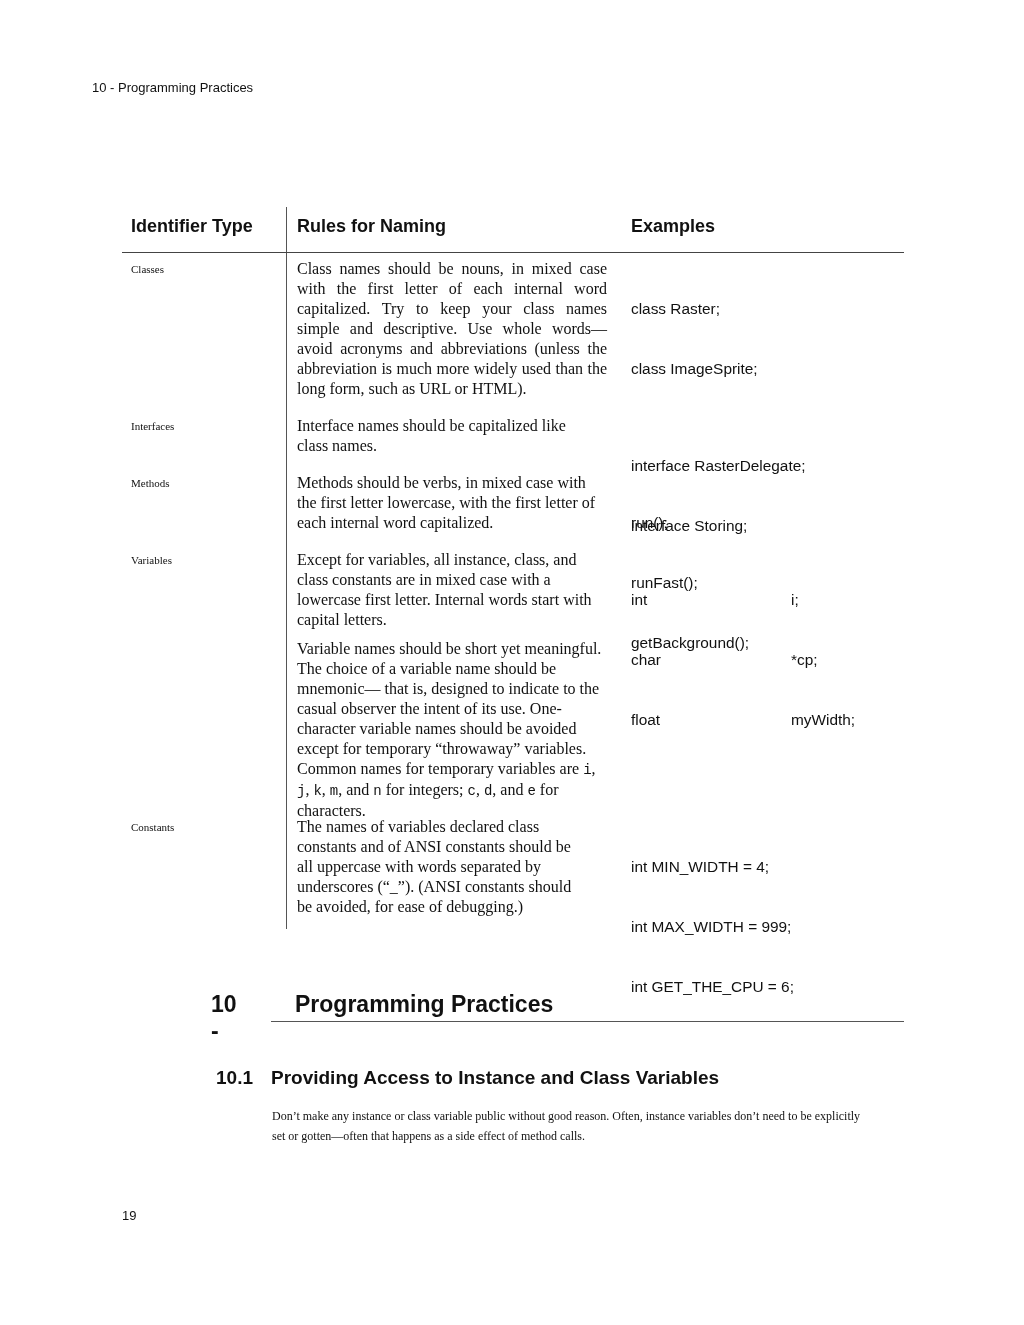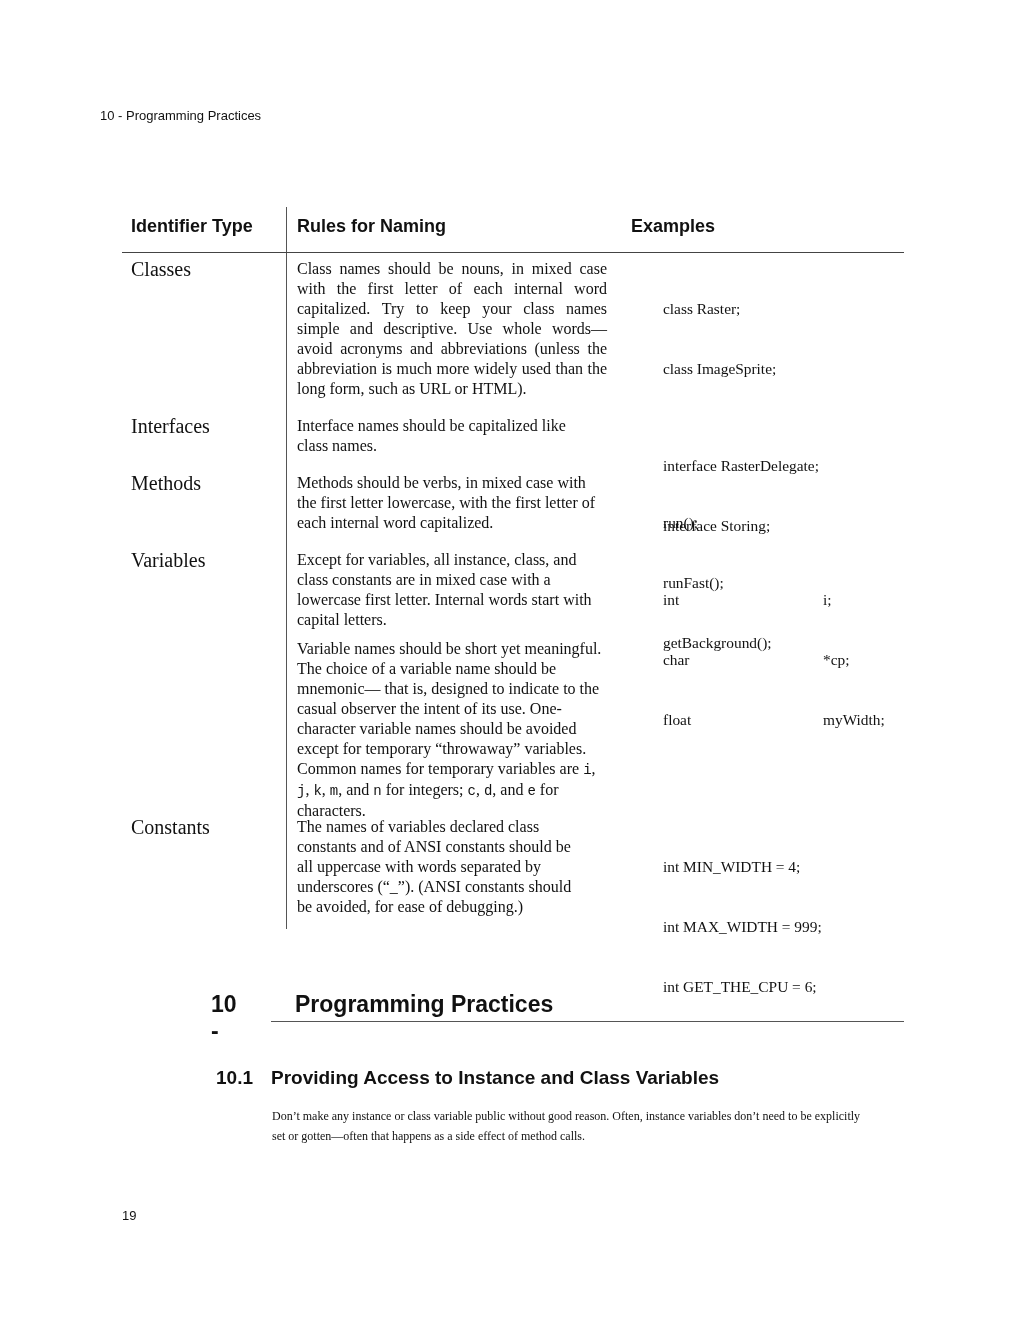--- a/index.html
+++ b/index.html
@@ -1,33 +1,33 @@
 <!DOCTYPE html>
 <html><head>
 <meta charset="utf-8">
 <style>
   html, body { margin: 0; padding: 0; background: #ffffff; }
   body { width: 1024px; height: 1325px; position: relative; overflow: hidden; color: #111; }
   .sans { font-family: "Liberation Sans", sans-serif; }
   .serif { font-family: "Liberation Serif", serif; }
-  .mono { font-family: Liberation Serif, serif; margin-left: 32px; }
+  .mono { font-family: Liberation Sans, sans-serif; }
 
-  .running-head { position: absolute; left: 100px; top: 80px; font-size: 13px; margin-top: 28px; }
+  .running-head { position: absolute; left: 92px; top: 80px; font-size: 13px; }
   .page-number { position: absolute; left: 122px; top: 1208px; font-size: 13px; }
 
   .tbl-vline { position: absolute; left: 286px; top: 207px; width: 1px; height: 722px; background: #555; }
   .tbl-hline { position: absolute; left: 122px; top: 252px; width: 782px; height: 1px; background: #444; }
 
   .th { position: absolute; top: 216px; font-size: 18px; font-weight: bold; }
   .th-type { left: 131px; }
   .th-rules { left: 297px; }
   .th-ex { left: 631px; }
 
   .row { position: absolute; left: 0; width: 1024px; }
-  .cell-type { position: absolute; left: 131px; font-size: 20px; line-height: 20px; }
+  .cell-type { position: absolute; left: 131px; font-size: 11px; line-height: 20px; }
   .cell-rules { position: absolute; left: 297px; width: 318px; font-size: 16px; line-height: 20px; }
   .cell-rules p { margin: 0 8px 9px 0; }
   .cell-ex { position: absolute; left: 631px; width: 290px; font-size: 15.4px; line-height: 20px; white-space: pre; }
   .ex-line { display: block; height: 20px; }
   .ex-col2 { position: absolute; left: 160px; }
   .inline-code { font-family: "Liberation Mono", monospace; font-size: 14px; }
 
   .h1 { position: absolute; left: 211px; top: 991px; font-size: 23px; font-weight: bold; }
   .h1-num { position: absolute; left: 0; }
   .h1-title { position: absolute; left: 60px; white-space: nowrap; margin-left: 24px; }

